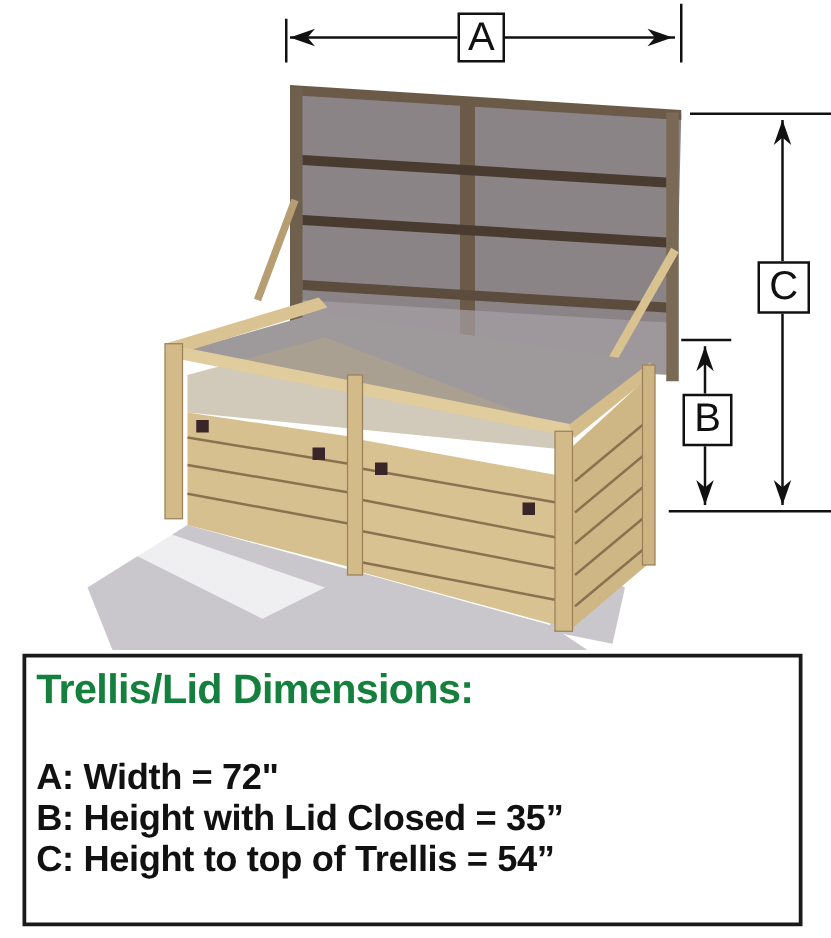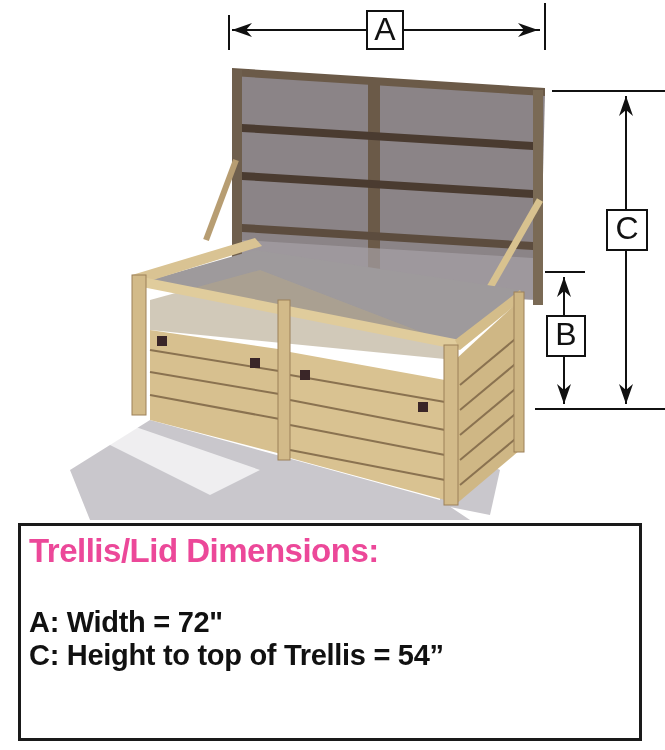--- a/index.html
+++ b/index.html
@@ -1,20 +1,20 @@
 <!DOCTYPE html>
 <html><head>
 <meta charset="utf-8">
 <style>
   html, body { margin:0; padding:0; background:#ffffff; }
   body { width:665px; height:750px; position:relative; overflow:hidden; font-family:"Liberation Sans", sans-serif; }
   #diagram { position:absolute; left:0; top:0; width:665px; height:520px; }
   .dim-label { position:absolute; border:2px solid #111; background:#fff; color:#111; font-family:"Liberation Sans", sans-serif; font-size:32px; line-height:34px; text-align:center; }
   #info-box { position:absolute; left:18px; top:523px; width:624px; height:218px; border:3px solid #1a1a1a; background:#fff; box-sizing:border-box; padding:6px 8px; }
-  #info-title { font-family:"Liberation Sans", sans-serif; font-weight:bold; font-size:33px; color:#ec4899; letter-spacing:-0.5px; line-height:38px; }
+  #info-title { font-family:"Liberation Sans", sans-serif; font-weight:bold; font-size:33px; color:#15803d; letter-spacing:-0.5px; line-height:38px; }
   .spec-line { font-family:"Liberation Sans", sans-serif; font-weight:bold; font-size:29px; color:#111; line-height:33px; letter-spacing:-0.3px; }
   #spec-list { margin-top:36px; }
 </style>
 </head>
 <body>
 
 <div id="diagram">
   <svg width="665" height="520" viewBox="0 0 665 520">
 
     <polygon points="150,420 440,500 470,520 90,520 70,470" fill="#c9c7cc"></polygon>
@@ -106,15 +106,16 @@
 
   <div class="dim-label" style="left:366px; top:10px; width:34px; height:36px;">A</div>
   <div class="dim-label" style="left:606px; top:209px; width:38px; height:38px;">C</div>
   <div class="dim-label" style="left:546px; top:315px; width:36px; height:38px;">B</div>
 </div>
 
 <div id="info-box">
   <div id="info-title">Trellis/Lid Dimensions:</div>
   <div id="spec-list">
     <div class="spec-line">A: Width = 72"</div>
+    <div class="spec-line">B: Height with Lid Closed = 35”</div>
     <div class="spec-line">C: Height to top of Trellis = 54”</div>
   </div>
 </div>
 
 </body></html>

